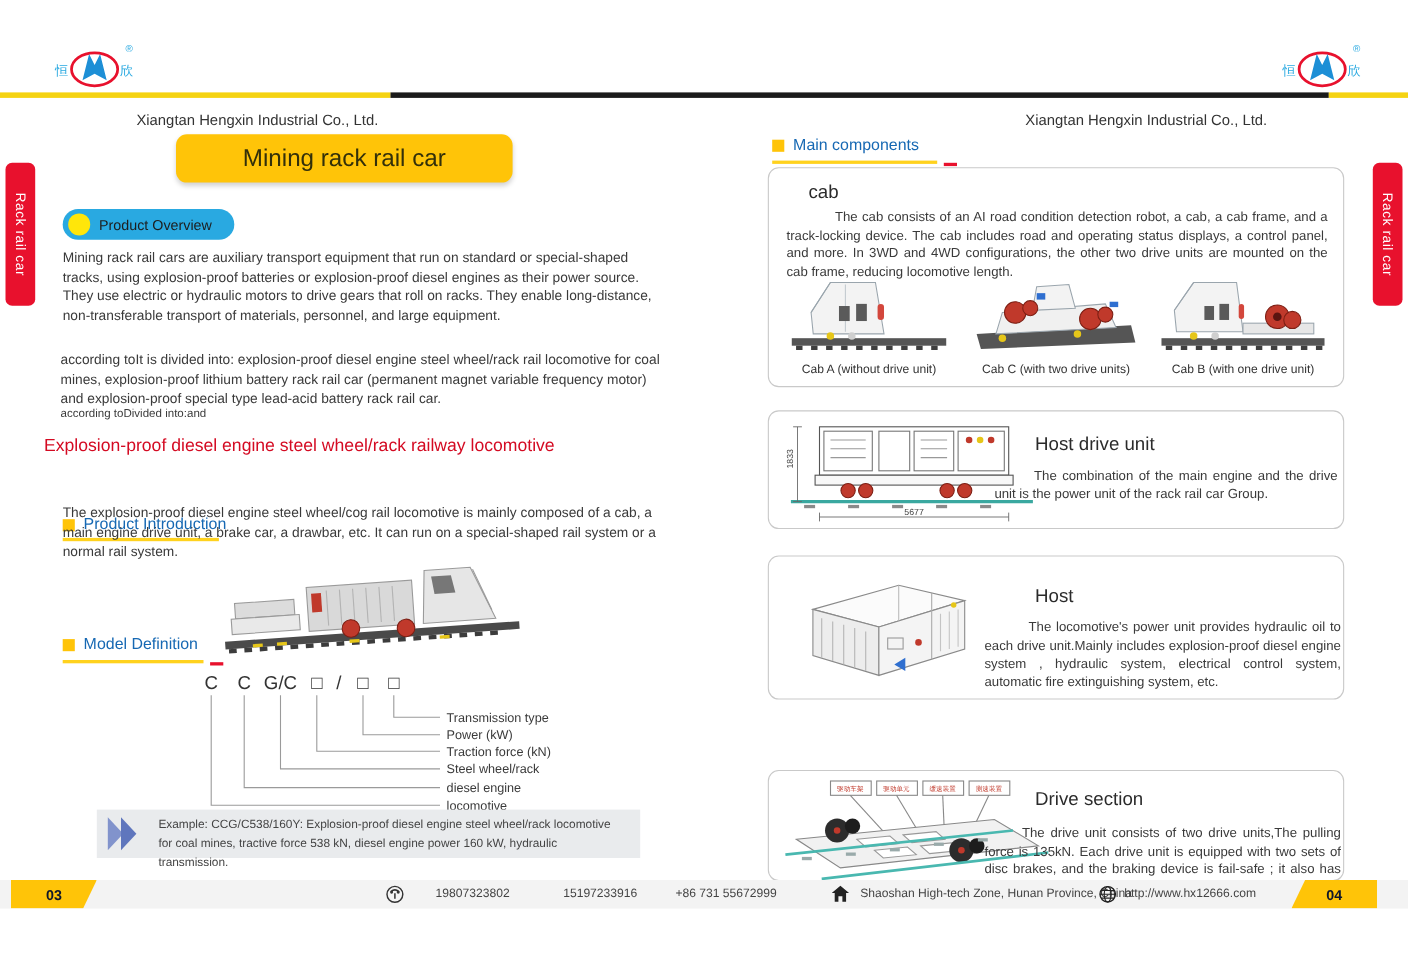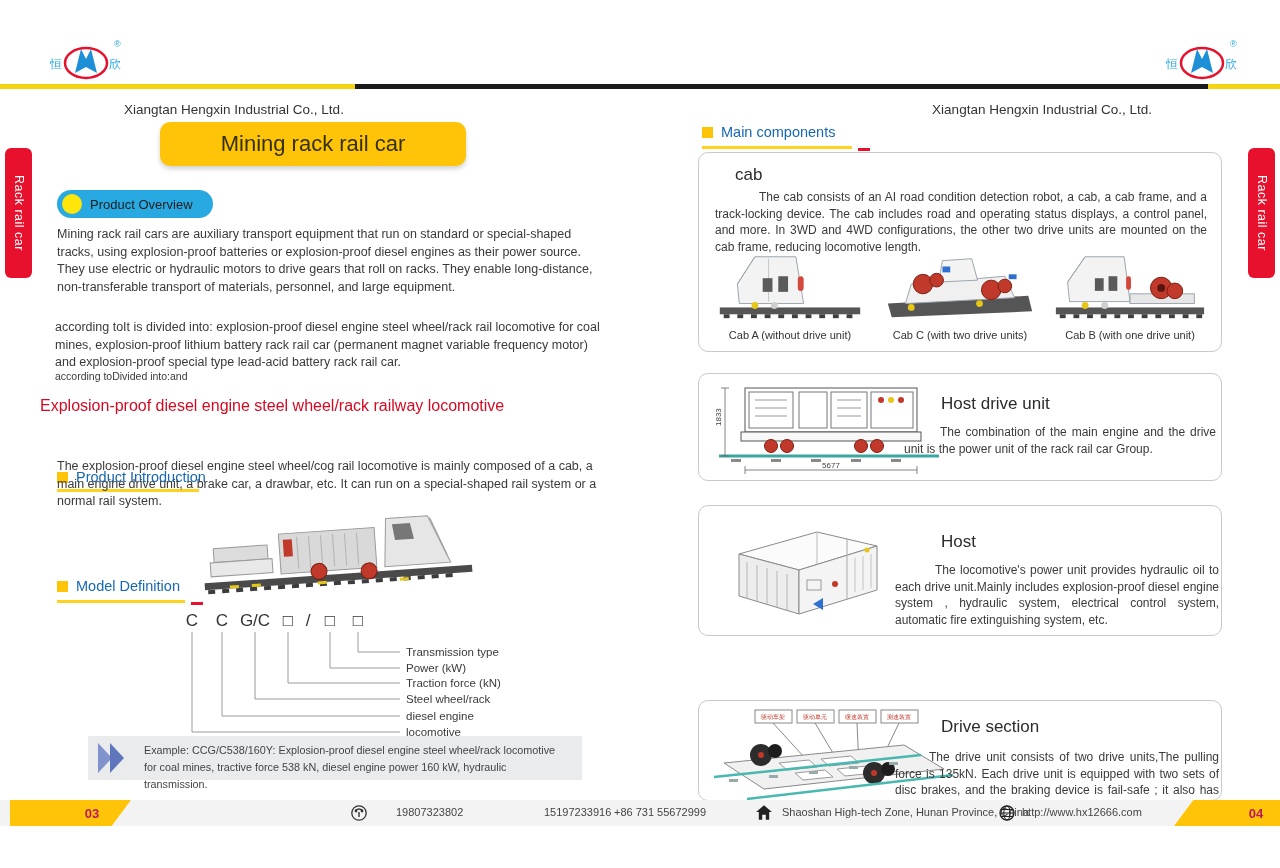--- a/index.html
+++ b/index.html
@@ -45,22 +45,22 @@
   .card{position:absolute;left:698px;width:524px;background:#fff;border:1px solid #c9c9c9;border-radius:10px;box-sizing:border-box;}
   .card-title{font-size:17px;color:#2b2b2b;}
   .card-para{font-size:12px;line-height:16.5px;color:#3a3a3a;text-align:justify;}
   .caption{font-size:11px;color:#333;text-align:center;}
   .figs{position:absolute;left:10px;right:10px;top:94px;display:flex;justify-content:space-between;}
   .fig{width:162px;text-align:center;}
 
   
   .footer-bar{position:absolute;left:0;top:800px;width:1280px;height:26px;background:#f3f3f3;}
   .ftext{position:absolute;top:806px;font-size:11px;color:#444;}
-  .pageno{position:absolute;top:800px;height:26px;width:78px;background:#ffc408;color:#be185d;
-          display:flex;align-items:center;justify-content:center;font-size:13px;font-weight:bold;padding-left:43px;}
+  .pageno{position:absolute;top:800px;height:26px;width:78px;background:#ffc408;color:#0f172a;
+          display:flex;align-items:center;justify-content:center;font-size:13px;font-weight:bold;}
   .pageno.left{clip-path:polygon(0 0,100% 0,84% 100%,0 100%);}
   .pageno.right{clip-path:polygon(16% 0,100% 0,100% 100%,0 100%);}
 
   svg text{font-family:"Liberation Sans",sans-serif;}
 </style>
 </head>
 <body>
 
 <div class="page">
 
@@ -420,21 +420,21 @@
   <div class="pageno left" style="left:10px;">03</div>
 
   <svg class="abs" style="left:350px;top:804px;" width="18" height="18" viewBox="0 0 18 18">
     <circle cx="9" cy="9" r="7.2" fill="none" stroke="#333" stroke-width="1.3"></circle>
     <path d="M5.5 6.5 Q9 3.5 12.5 6.5" fill="none" stroke="#333" stroke-width="1.6"></path>
     <circle cx="6" cy="7" r="1.4" fill="#333"></circle>
       <circle cx="12" cy="7" r="1.4" fill="#333"></circle>
     <line x1="9" y1="8" x2="9" y2="13" stroke="#333" stroke-width="1.4"></line>
   </svg>
   <div class="ftext" style="left:396px;">19807323802</div>
-  <div class="ftext" style="left:512px;margin-left:32px;">15197233916</div>
+  <div class="ftext" style="left:512px;">15197233916</div>
   <div class="ftext" style="left:614px;">+86 731 55672999</div>
 
   <svg class="abs" style="left:755px;top:804px;" width="18" height="18" viewBox="0 0 16 16">
     <path d="M8 1 L15 7 H12.6 V14 H9.6 V9.5 H6.4 V14 H3.4 V7 H1 Z" fill="#222"></path>
   </svg>
   <div class="ftext" style="left:782px;">Shaoshan High-tech Zone, Hunan Province, China</div>
 
   <svg class="abs" style="left:998px;top:804px;" width="18" height="18" viewBox="0 0 18 18">
     <circle cx="9" cy="9" r="7" fill="none" stroke="#222" stroke-width="1.3"></circle>
     <ellipse cx="9" cy="9" rx="3.2" ry="7" fill="none" stroke="#222" stroke-width="1"></ellipse>

